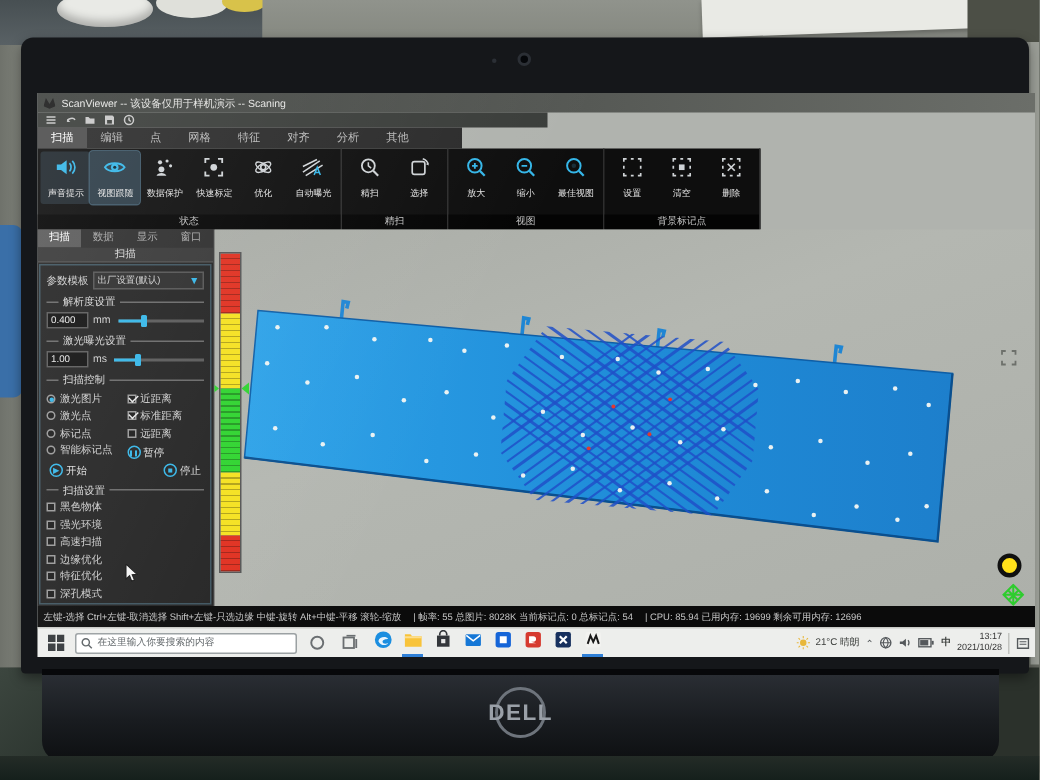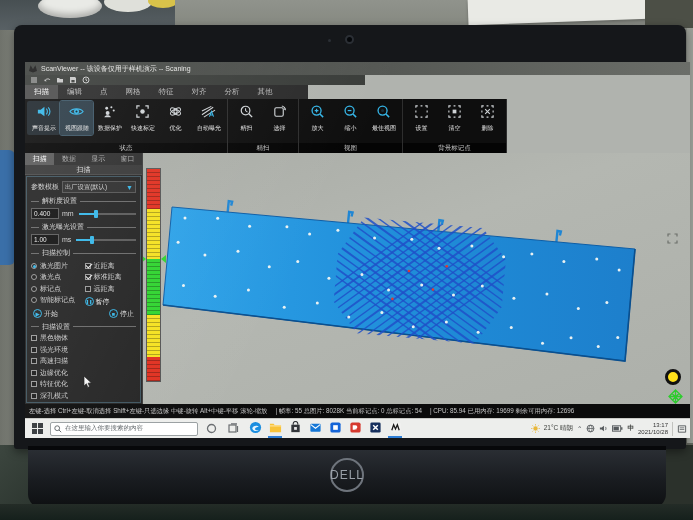--- a/index.html
+++ b/index.html
@@ -18,21 +18,21 @@
   .right-strip{position:absolute;left:687px;top:28px;width:6px;height:415px;background:#9a9d96;}
   .desk-bottom{position:absolute;left:0;top:504px;width:693px;height:16px;background:linear-gradient(180deg,#242c27,#15201c);}
   .desk-corner-l{position:absolute;left:0;top:445px;width:42px;height:70px;background:linear-gradient(135deg,#3c463f,#2a332d);}
   .desk-corner-r{position:absolute;left:650px;top:445px;width:43px;height:70px;background:#2b312b;}
   
   .bezel{position:absolute;left:14px;top:25px;width:672px;height:424px;background:#15171a;border-radius:8px 8px 3px 3px;box-shadow:0 3px 8px rgba(0,0,0,.4);}
   .webcam{position:absolute;left:331px;top:10px;width:9px;height:9px;border-radius:50%;background:#05070a;border:2px solid #2b2f35;}
   .webcam-dot{position:absolute;left:314px;top:14px;width:3px;height:3px;border-radius:50%;background:#2b2f35;}
   .deck{position:absolute;left:28px;top:446px;width:638px;height:62px;background:linear-gradient(180deg,#2c3036,#191c20 55%,#0d0f11);border-radius:0 0 14px 14px;}
   .hinge{position:absolute;left:0;top:0;width:100%;height:4px;background:#07080a;}
-  .dell-logo{position:absolute;left:50%;top:12px;transform:translateX(-50%);width:34px;height:34px;border-radius:50%;border:2px solid #6e747c;color:#9aa0a8;font-size:12px;font-weight:normal;letter-spacing:1px;display:flex;align-items:center;justify-content:center;}
+  .dell-logo{position:absolute;left:50%;top:12px;transform:translateX(-50%);width:34px;height:34px;border-radius:50%;border:2px solid #6e747c;color:#9aa0a8;font-size:15px;font-weight:bold;letter-spacing:1px;display:flex;align-items:center;justify-content:center;}
   
   .screen{position:absolute;left:11px;top:37px;width:665px;height:376px;background:#b0b3ae;display:flex;flex-direction:column;overflow:hidden;}
   .screen .glare{position:absolute;inset:0;background:linear-gradient(115deg,rgba(255,255,255,.10),rgba(255,255,255,0) 45%);pointer-events:none;z-index:50;}
   .titlebar{height:13px;background:linear-gradient(90deg,#3e413e,#565955 55%,#6b6e69);display:flex;align-items:center;gap:4px;padding:0 4px;color:#e4e4e2;font-size:7px;white-space:nowrap;}
   .app-ico{width:8px;height:8px;background:#1a1a1a;clip-path:polygon(0 80%,20% 10%,50% 60%,80% 10%,100% 80%,50% 100%);}
   .quickbar{height:10px;background:#3a3d3a;display:flex;align-items:center;gap:5px;padding:0 5px;width:340px;}
   .quickbar svg{display:block;}
   .tabrow{height:14px;display:flex;}
   .tabrow .dark{display:flex;background:#2b2b2b;padding-right:26px;}
   .tab{padding:2px 9px;font-size:7.5px;color:#b9b9b9;white-space:nowrap;}

